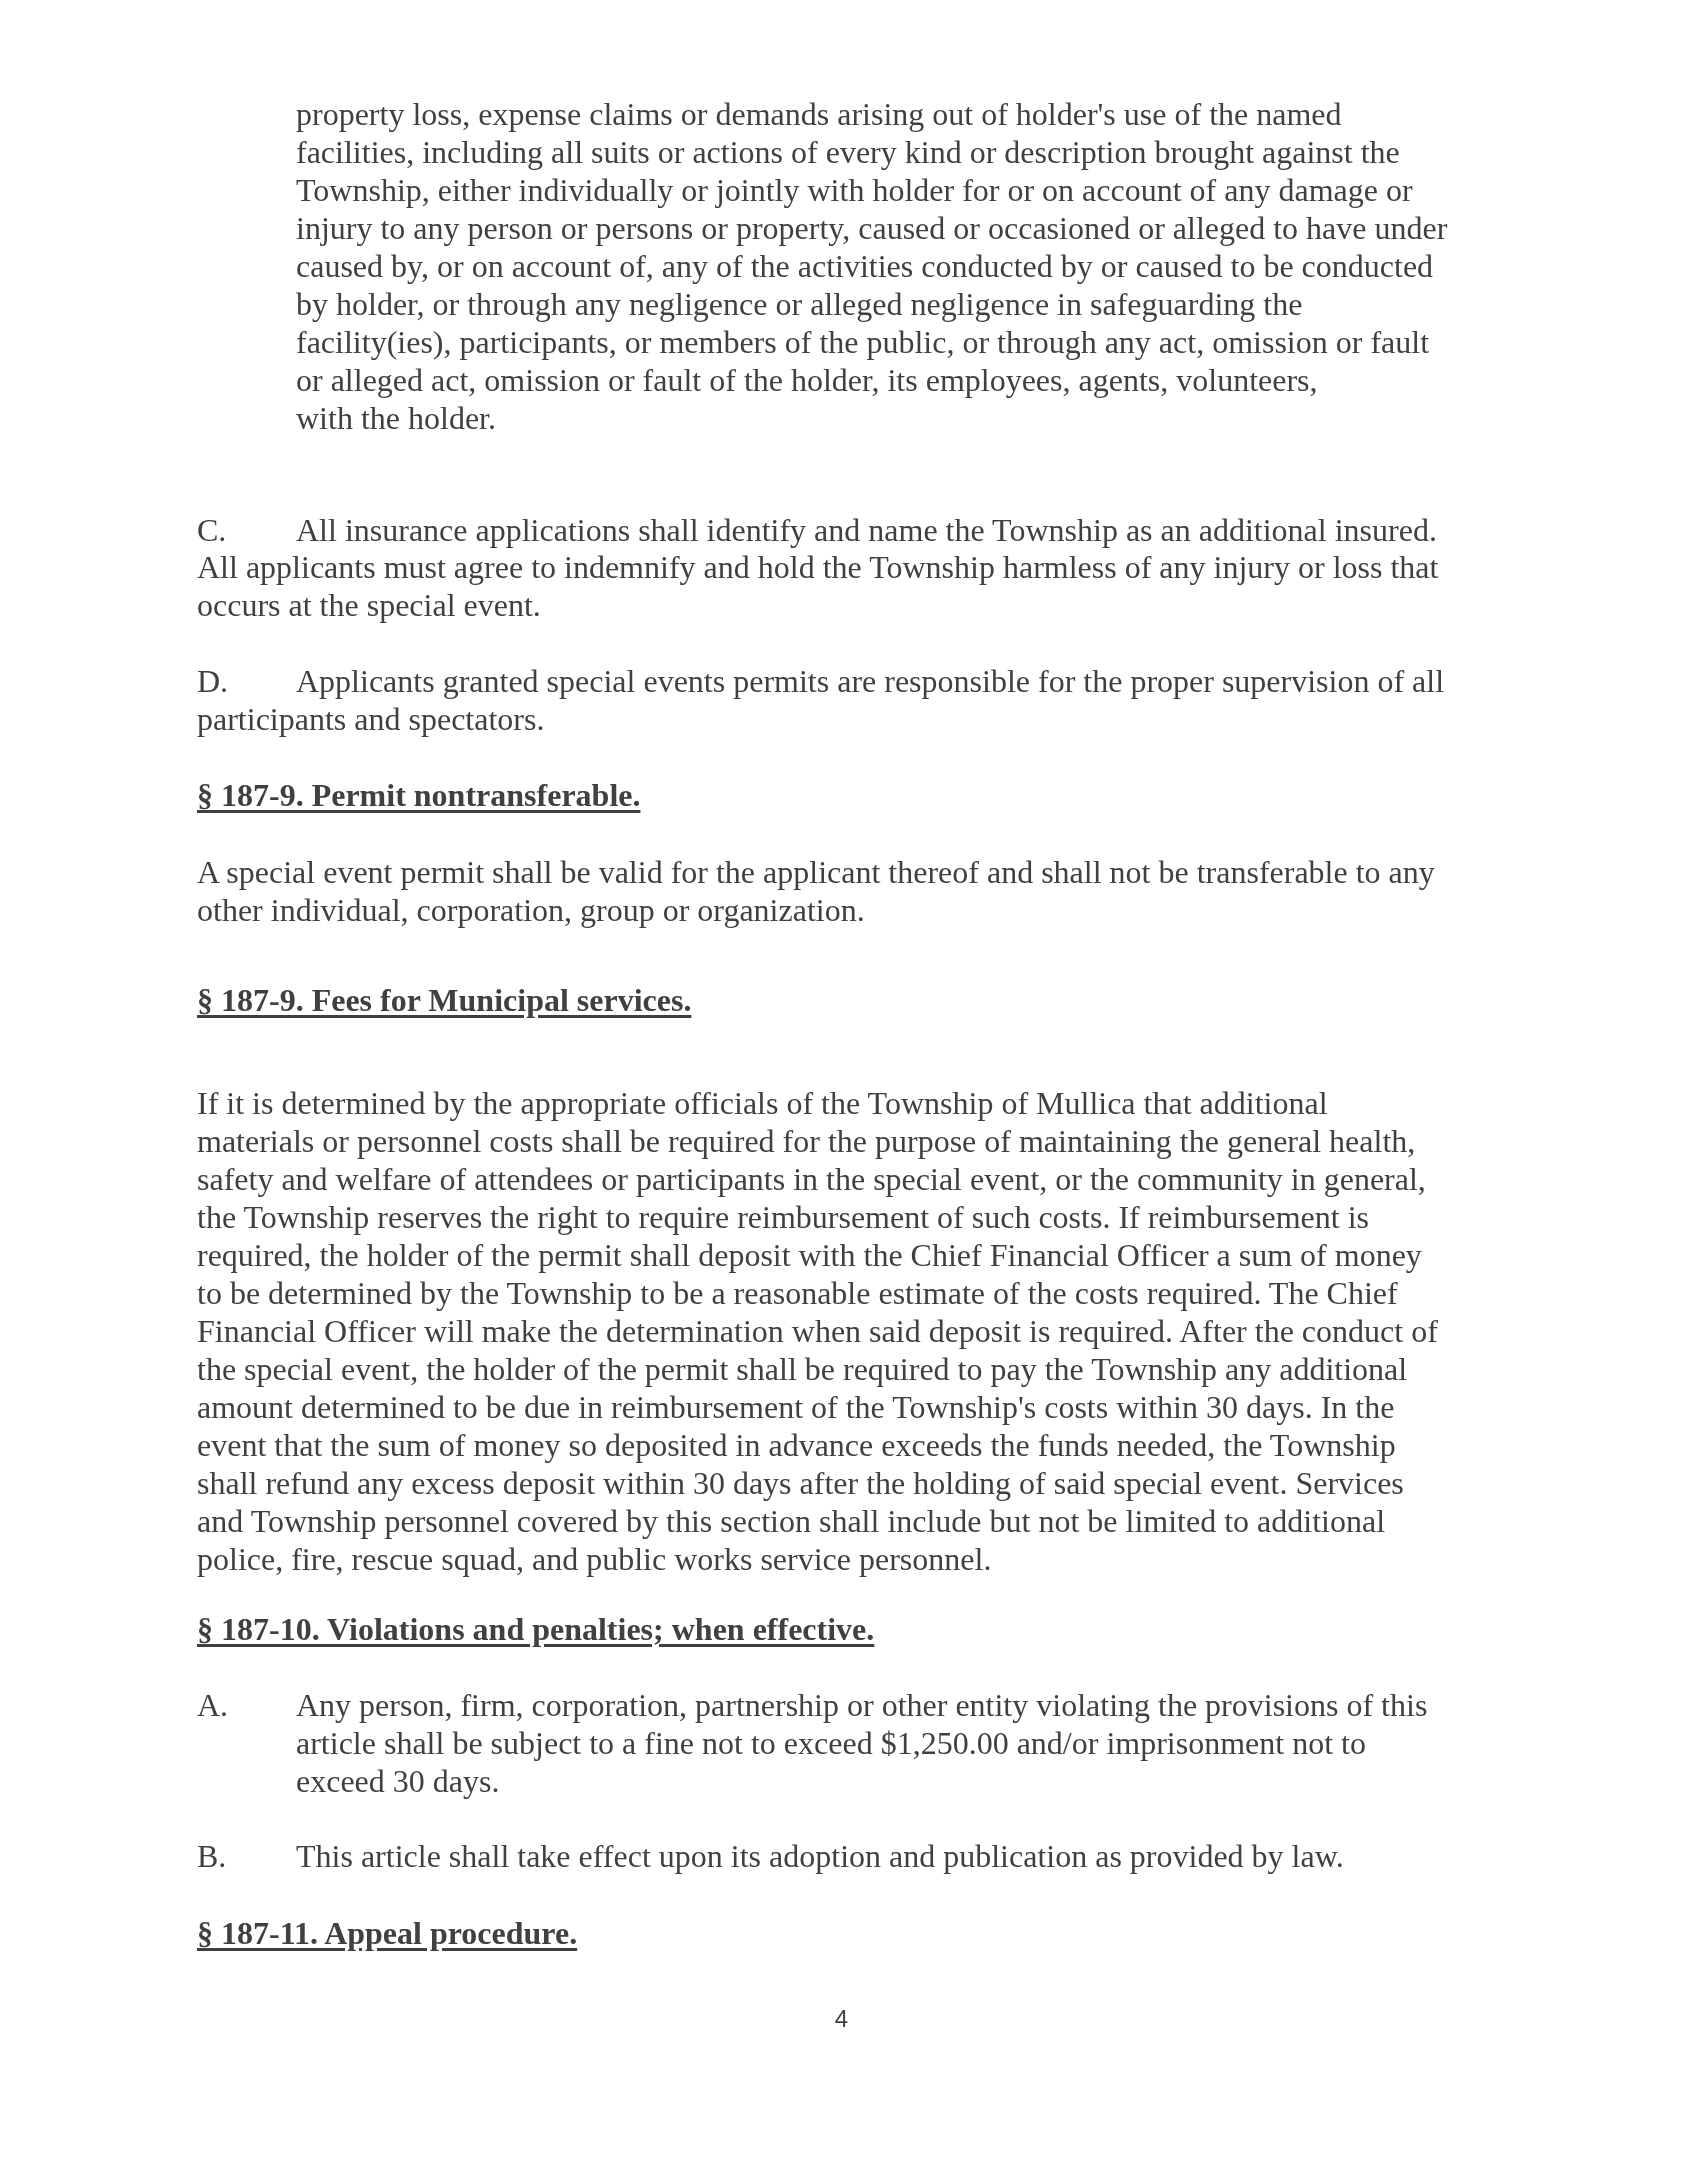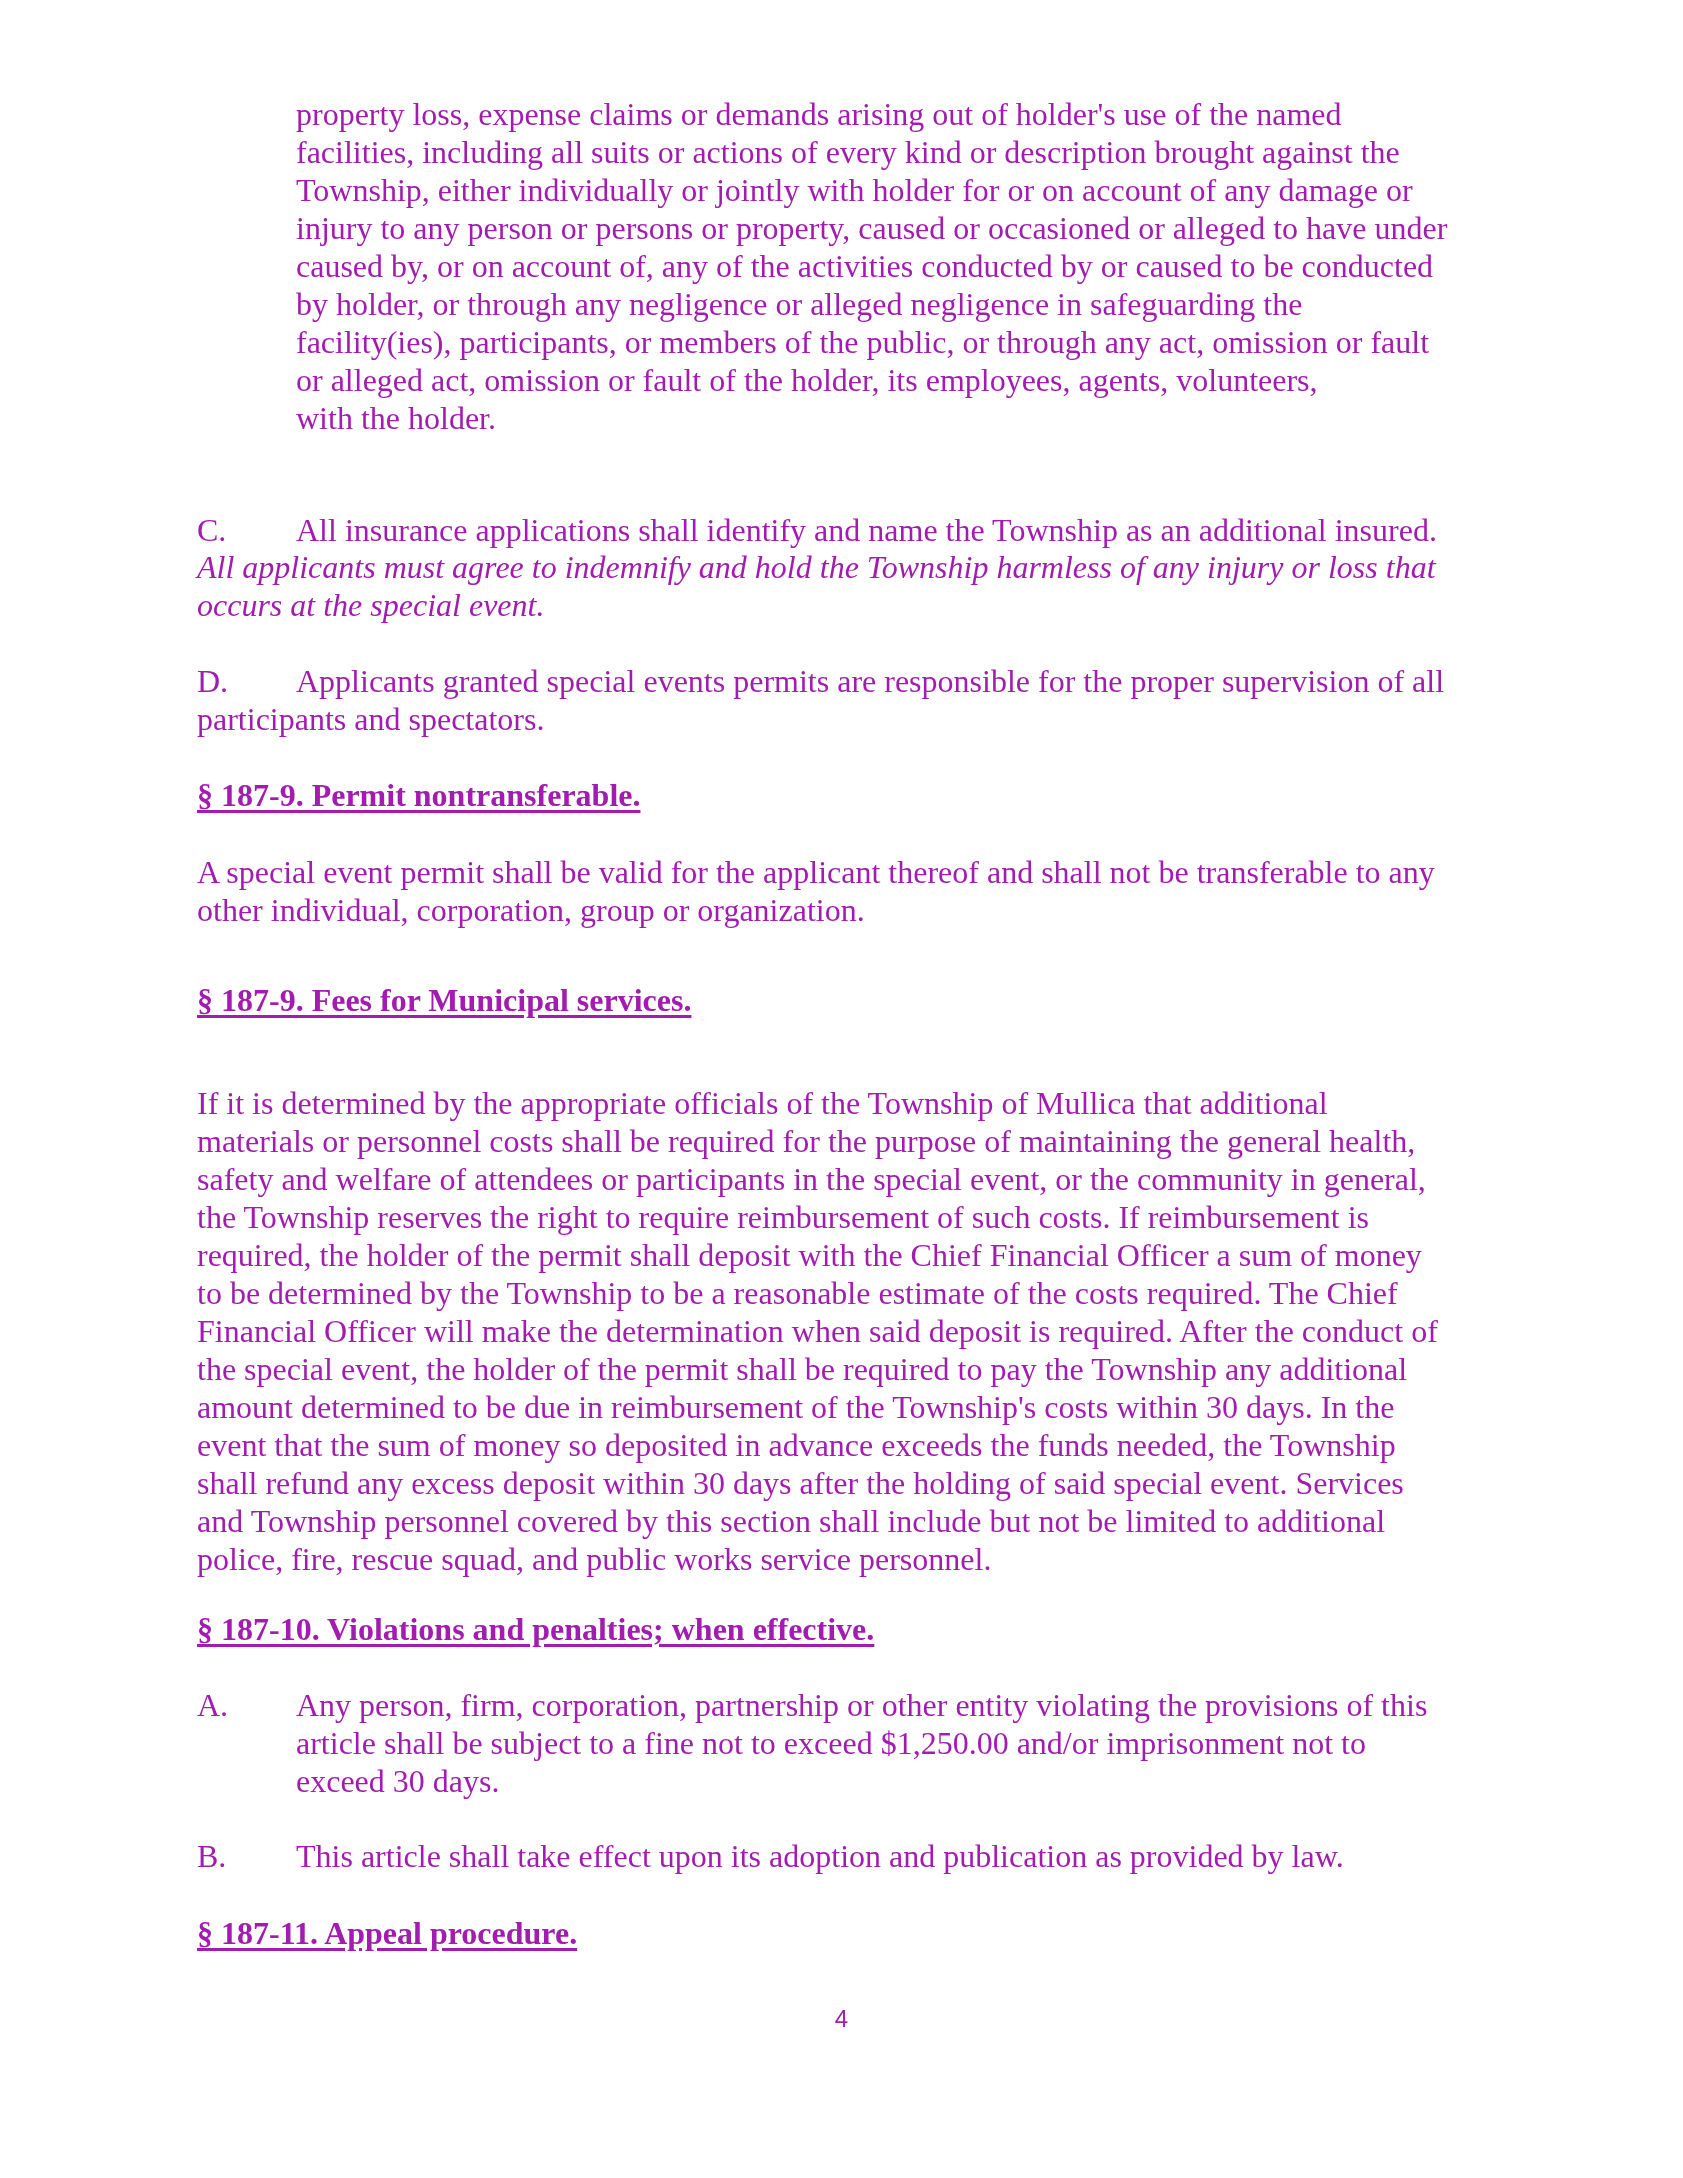--- a/index.html
+++ b/index.html
@@ -1,17 +1,17 @@
 <!DOCTYPE html>
 <html><head>
 <meta charset="utf-8">
 <style>
   html, body { margin: 0; padding: 0; background: #ffffff; }
   body { width: 1683px; height: 2178px; position: relative; overflow: hidden; }
-  .page { position: absolute; left: 0; top: 0; width: 1377px; height: 2178px; background: #fff; color: #a21caf;
+  .page { position: absolute; left: 0; top: 0; width: 1377px; height: 2178px; background: #fff; color: #404040;
           font-family: "Liberation Serif", "DejaVu Serif", serif; font-size: 32px; }
   .block { position: absolute; }
   .line { display: block; height: 38px; line-height: 38px; white-space: nowrap; }
   .label { position: absolute; left: 197px; }
   .heading { position: absolute; left: 197px; font-weight: bold; text-decoration: underline; text-decoration-thickness: 3px; text-underline-offset: 4px; white-space: nowrap; line-height: 38px; }
   .pagenum { position: absolute; top: 2004px; left: 0; width: 1683px; text-align: center; font-family: "Liberation Sans", "DejaVu Sans", sans-serif; font-size: 24px; line-height: 30px; }
 </style>
 </head>
 <body>
 
@@ -27,21 +27,21 @@
     <span class="line">facility(ies), participants, or members of the public, or through any act, omission or fault</span>
     <span class="line">or alleged act, omission or fault of the holder, its employees, agents, volunteers,</span>
     <span class="line">with the holder.</span>
   </div>
 
   <div>
     <span class="label line" style="top:511px;">C.</span>
     <div class="block" style="left:296px; top:511px;">
       <span class="line">All insurance applications shall identify and name the Township as an additional insured.</span>
     </div>
-    <div class="block" style="left:197px; top:548px;font-style:italic;">
+    <div class="block" style="left:197px; top:548px;">
       <span class="line">All applicants must agree to indemnify and hold the Township harmless of any injury or loss that</span>
       <span class="line">occurs at the special event.</span>
     </div>
   </div>
 
   <div>
     <span class="label line" style="top:662px;">D.</span>
     <div class="block" style="left:296px; top:662px;">
       <span class="line">Applicants granted special events permits are responsible for the proper supervision of all</span>
     </div>

